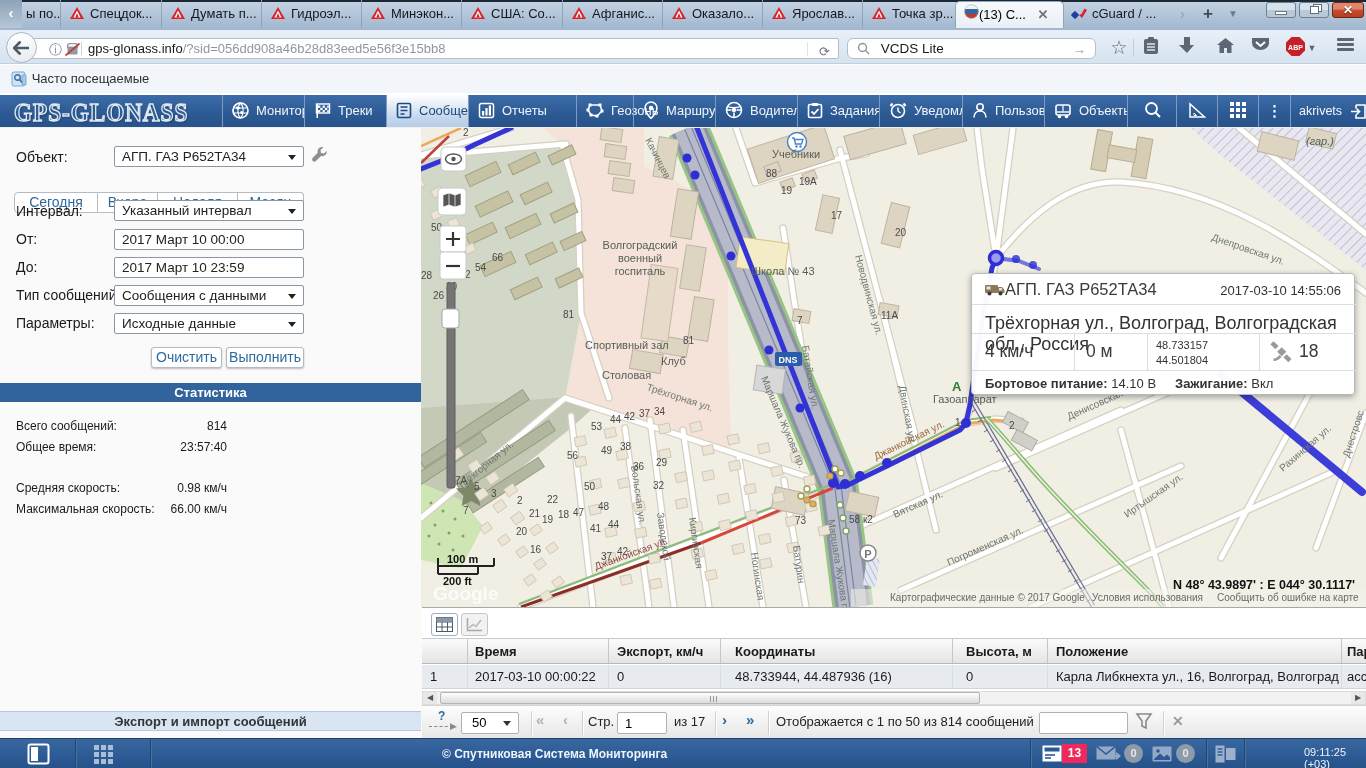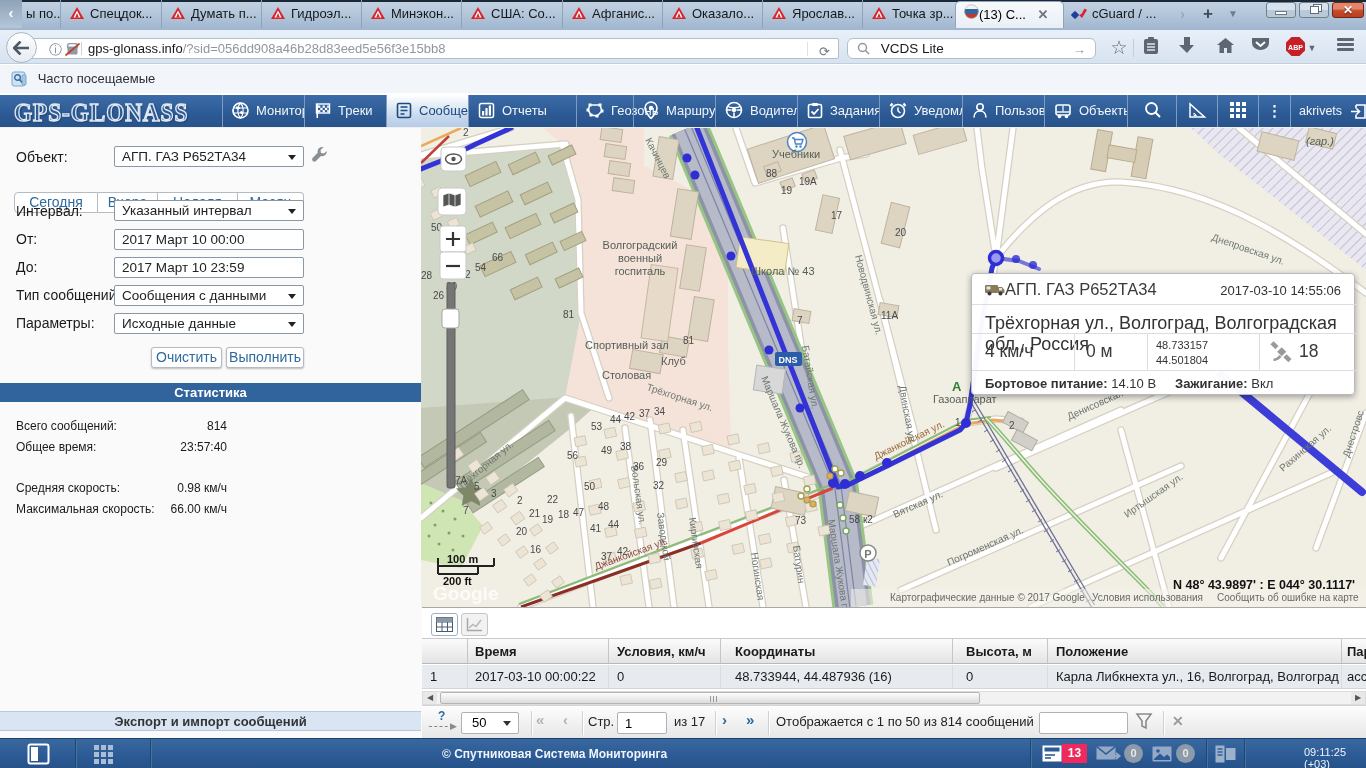--- a/index.html
+++ b/index.html
@@ -188,21 +188,21 @@
         <rect x="1" y="12" width="17" height="3" rx="1"></rect>
       </g>
     </svg></div>
 <div id="bmbar" class="abs">
   <span style="display:inline-block;margin:5px 0 0 11px;vertical-align:top;"><svg width="17" height="17" viewBox="0 0 17 17">
         <rect x="1" y="1" width="13" height="14" rx="2" fill="#cfe3f4" stroke="#7fa8cc"></rect>
         <rect x="11" y="4" width="4" height="10" rx="1" fill="#a8c8e4" stroke="#7fa8cc"></rect>
         <circle cx="6.5" cy="6.5" r="2.8" fill="none" stroke="#3a6ea5" stroke-width="1.4"></circle>
         <line x1="8.5" y1="8.5" x2="11" y2="11.5" stroke="#3a6ea5" stroke-width="1.6"></line>
       </svg></span>
-  <span style="margin-left:6px;">Часто посещаемые</span>
+  <span style="">Часто посещаемые</span>
 </div>
 
 <div id="appheader" class="abs"></div>
 <div id="logo" class="abs">GPS-GLONASS</div>
 <div class="nav abs" style="left:222px;width:82px;"><svg width="17" height="17" viewBox="0 0 17 17">
       <circle cx="8.5" cy="8.5" r="7.5" fill="none" stroke="#fff" stroke-width="1.6"></circle>
       <path d="M8.5 1 a7.5 7.5 0 0 0 0 15 M1.5 6 h14 M1.5 11 h14 M8.5 1 c-3.5 3.5 -3.5 11.5 0 15 M8.5 1 c3.5 3.5 3.5 11.5 0 15" fill="none" stroke="#fff" stroke-width="1.1"></path>
       <path d="M4.5 4 c1.5 1.5 3 0.5 4 2 c-1 2 -3.5 1.5 -4.5 0.5 Z M9 9 c1.5 0 2.5 1.5 2 3 c-1.5 0.5 -3 -0.5 -3 -2 Z" fill="#fff"></path>
     </svg>Монитор</div>
 <div class="nav abs" style="left:304px;width:82px;"><svg width="17" height="17" viewBox="0 0 17 17">
@@ -790,21 +790,21 @@
         <line x1="6" y1="0.5" x2="6" y2="14.5" stroke="#4a5a6a"></line>
         <line x1="11.5" y1="0.5" x2="11.5" y2="14.5" stroke="#4a5a6a"></line>
         <rect x="0.5" y="0.5" width="16" height="4.5" fill="#8a97a5"></rect>
       </svg></div>
   <div class="tbtn2 abs" style="left:39px;border:1px solid #c6c6c6;background:#f2f2f2;"><svg style="margin:3px 0 0 4px;" width="17" height="15" viewBox="0 0 17 15">
         <path d="M1.5 1 V13.5 H16" stroke="#a8a8a8" stroke-width="1.5" fill="none"></path>
         <path d="M3 11 L7 7.5 L10 9.5 L15 3" stroke="#b8b8b8" stroke-width="1.5" fill="none"></path>
       </svg></div>
   <div id="thead" class="abs">
     <span class="abs" style="left:53px;">Время</span>
-    <span class="abs" style="left:195px;">Условия, км/ч</span>
+    <span class="abs" style="left:195px;">Экспорт, км/ч</span>
     <span class="abs" style="left:313px;">Координаты</span>
     <span class="abs" style="left:544px;">Высота, м</span>
     <span class="abs" style="left:634px;">Положение</span>
     <span class="abs" style="left:925px;">Пар</span>
     <span class="cdiv abs" style="left:45px;"></span>
       <span class="cdiv abs" style="left:186px;"></span>
       <span class="cdiv abs" style="left:298px;"></span>
       <span class="cdiv abs" style="left:530px;"></span>
       <span class="cdiv abs" style="left:625px;"></span>
       <span class="cdiv abs" style="left:919px;"></span>

